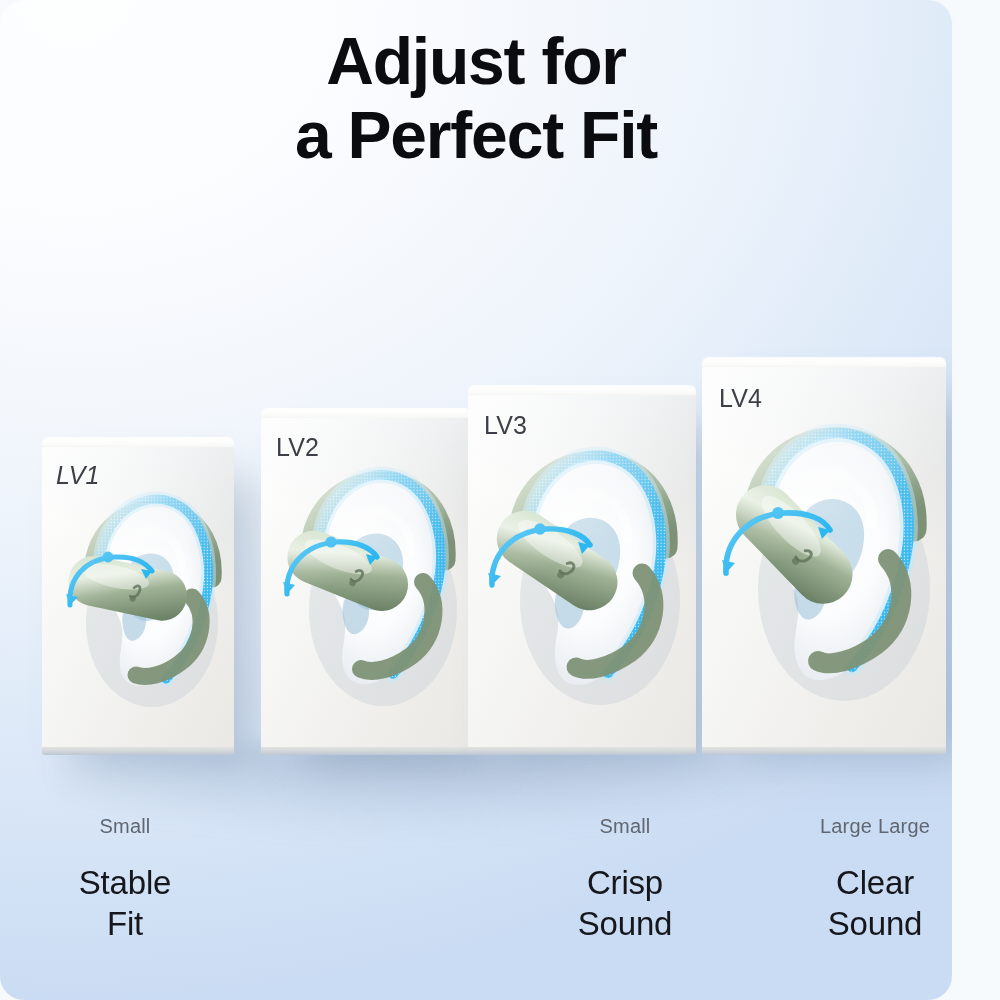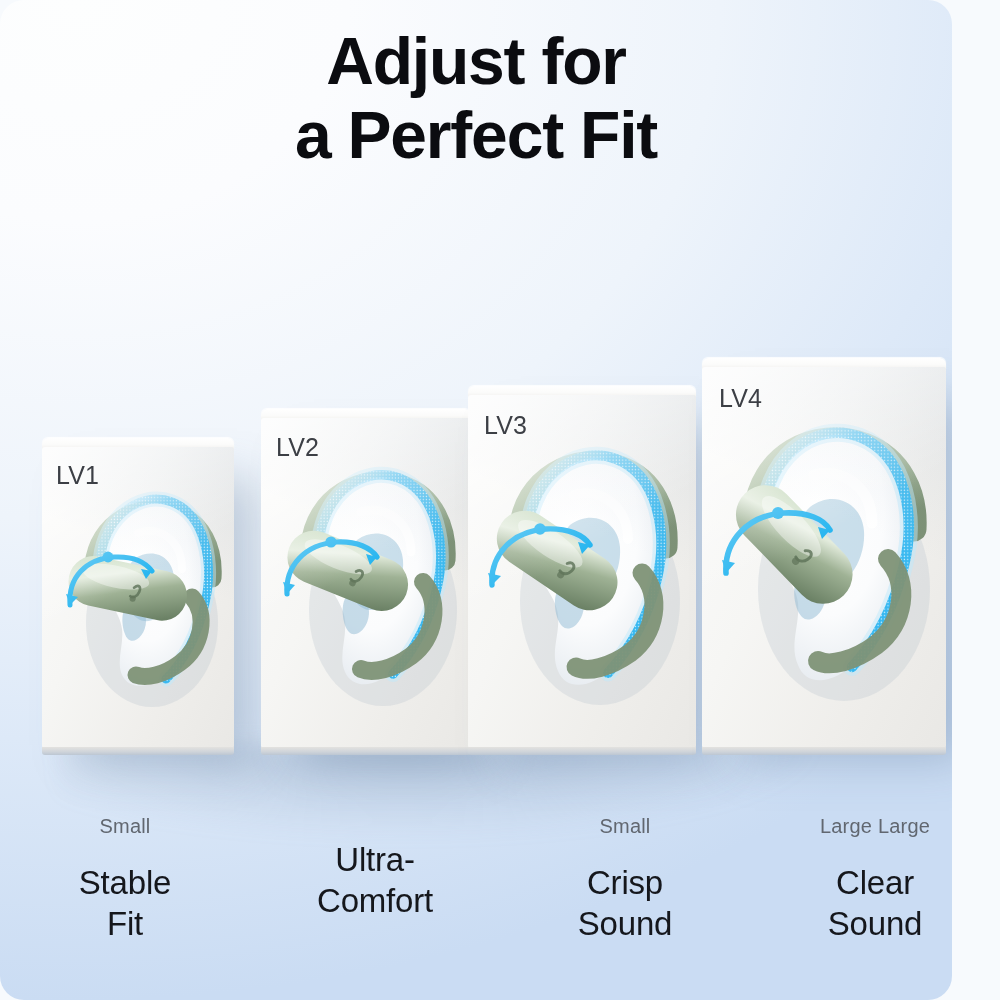--- a/index.html
+++ b/index.html
@@ -89,21 +89,21 @@
 
 <div id="stage">
 
   <div id="headline">Adjust for
 a Perfect Fit</div>
 
   <div id="floorshadow"></div>
 
   <div id="podium">
 
-    <div class="panel" style="left:42px;top:447px;width:192px;height:301px;">
+    <div class="panel" style="left:42px;top:447px;width:192px;height:301px;font-style:italic;">
       <div class="drop"></div>
       <div class="bevel"></div>
       <div class="face">
         <div class="art">
           <svg viewBox="0 0 192 301" preserveAspectRatio="xMidYMid meet">
             <defs>
               <radialGradient id="g1earw" cx="42%" cy="34%" r="72%">
                 <stop offset="0%" stop-color="#ffffff"></stop>
                 <stop offset="58%" stop-color="#fbfcfd"></stop>
                 <stop offset="100%" stop-color="#e7ecf1"></stop>
@@ -371,22 +371,20 @@
 
   </div>
 
   <div id="captions">
     <div class="cap">
       <div class="size">Small</div>
       <div class="benefit">Stable
 Fit</div>
     </div>
     <div class="cap">
-      <div class="benefit">Ultra-
-Comfort</div>
     </div>
     <div class="cap">
       <div class="size">Small</div>
       <div class="benefit">Crisp
 Sound</div>
     </div>
     <div class="cap">
       <div class="size">Large Large</div>
       <div class="benefit">Clear
 Sound</div>

